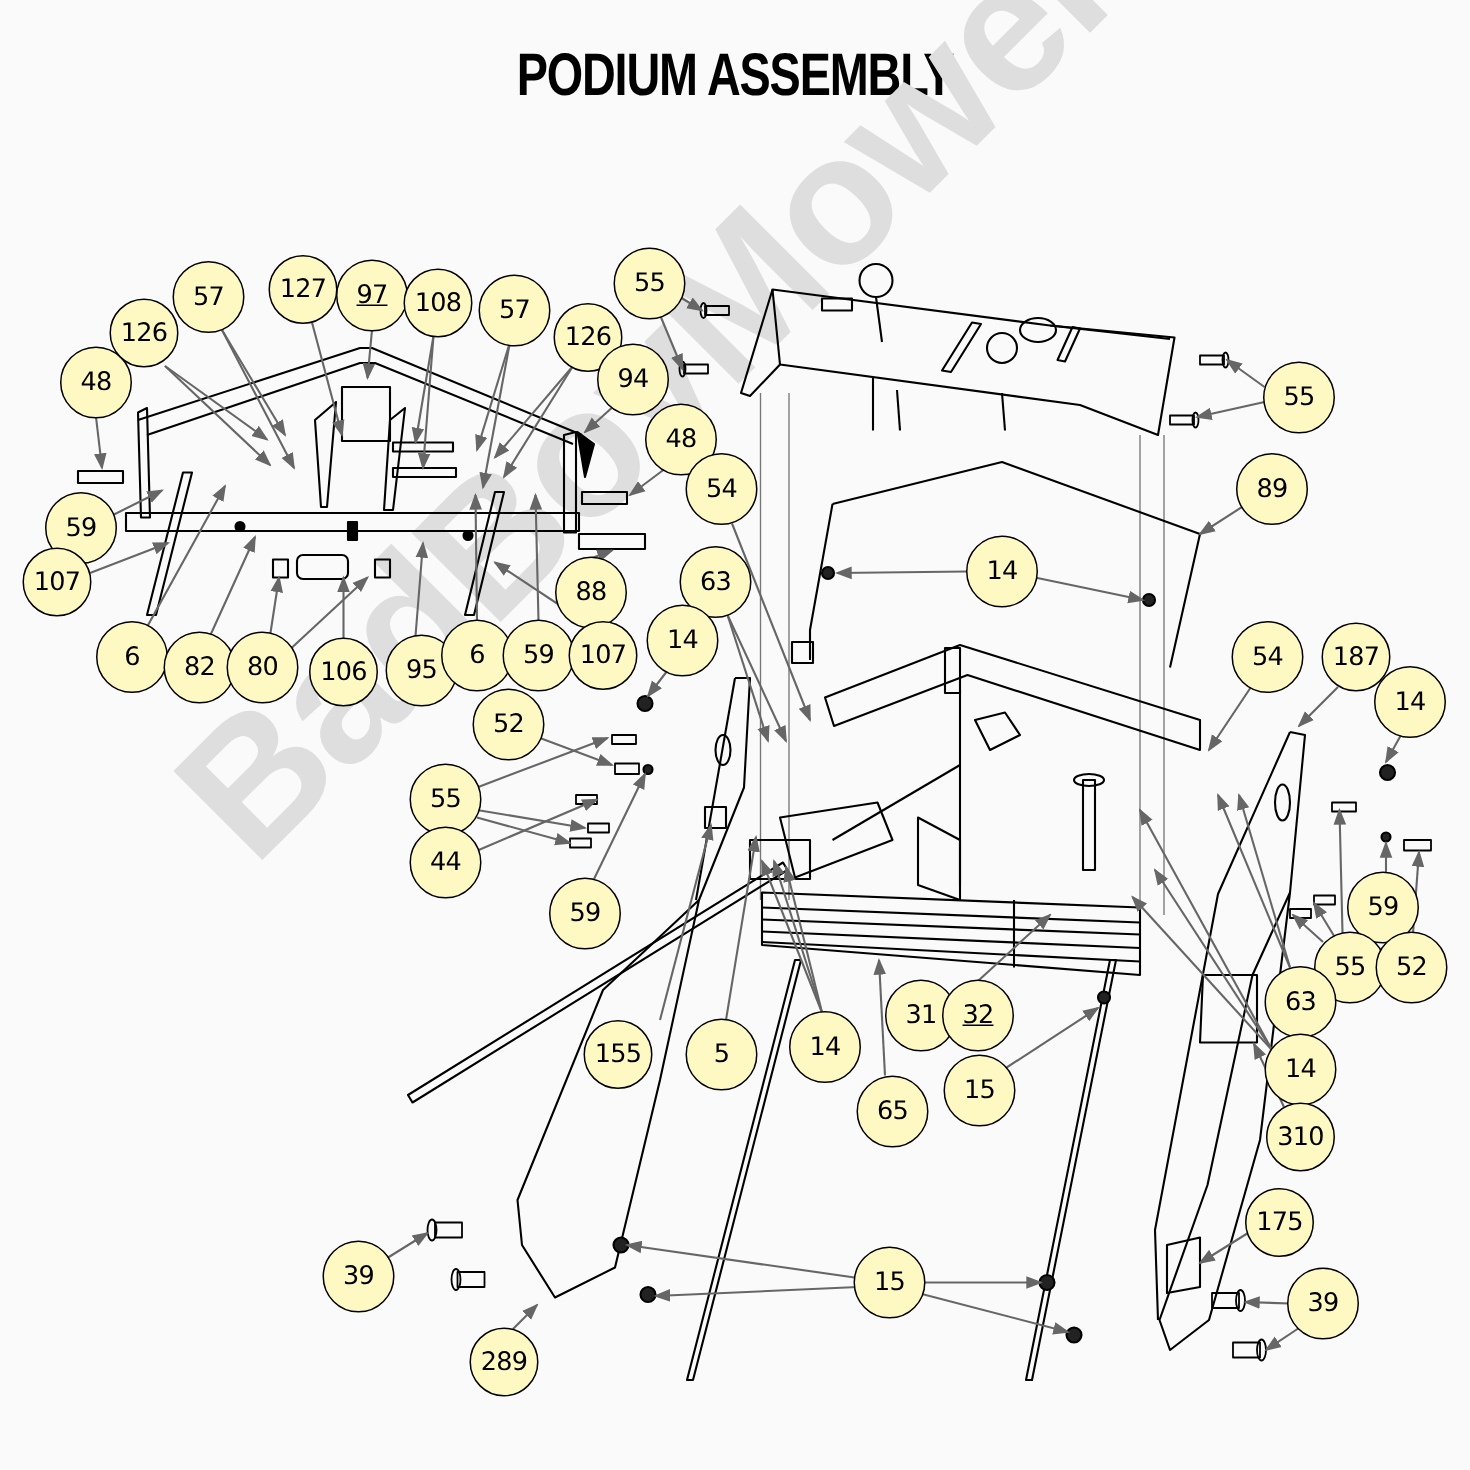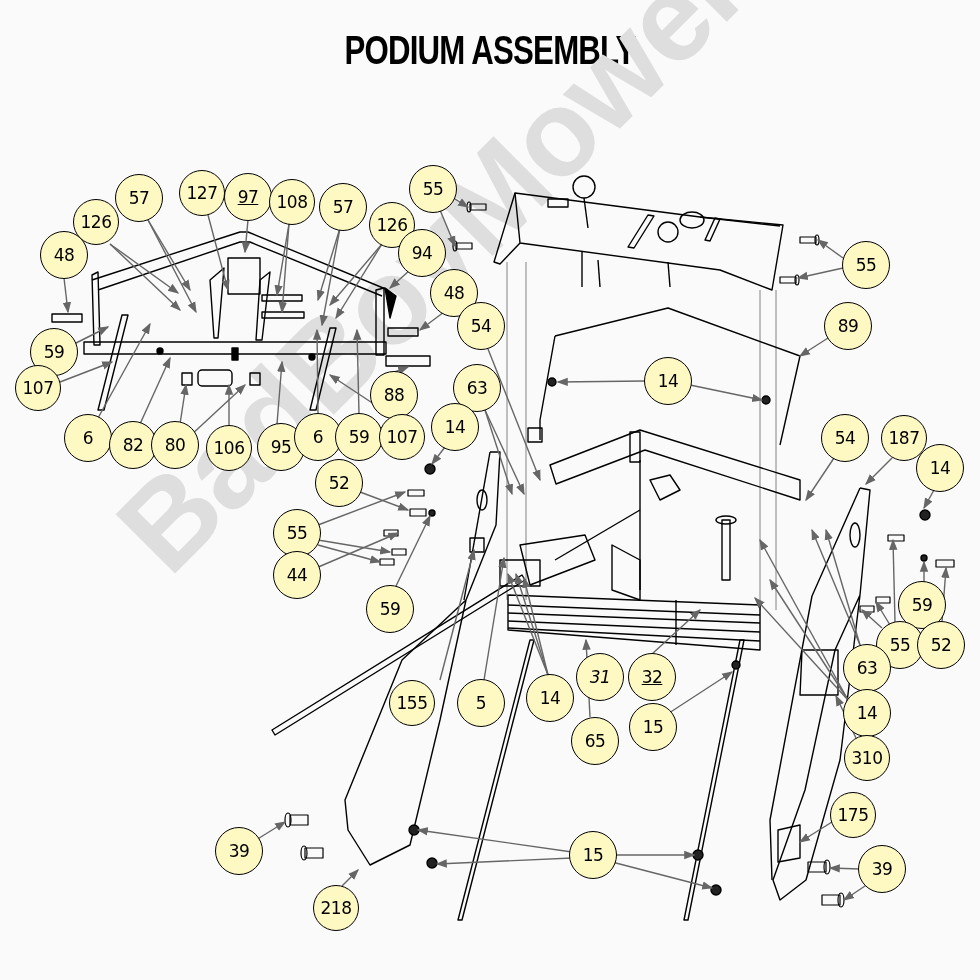--- a/index.html
+++ b/index.html
@@ -296,27 +296,27 @@
     <div class="callout small" style="left: 904px; top: 438px;">187</div>
     <div class="callout" style="left: 940px; top: 468px;">14</div>
     <div class="callout" style="left: 339px; top: 483px;">52</div>
     <div class="callout" style="left: 297px; top: 533px;">55</div>
     <div class="callout" style="left: 297px; top: 575px;">44</div>
     <div class="callout" style="left: 390px; top: 609px;">59</div>
     <div class="callout" style="left: 922px; top: 605px;">59</div>
     <div class="callout" style="left: 900px; top: 645px;">55</div>
     <div class="callout" style="left: 941px; top: 645px;">52</div>
     <div class="callout" style="left: 867px; top: 668px;">63</div>
-    <div class="callout" style="left: 600px; top: 677px; font-style: italic;">31</div>
+    <div class="callout" style="left: 614px; top: 677px;">31</div>
     <div class="callout" style="left: 652px; top: 677px; text-decoration: underline;">32</div>
     <div class="callout small" style="left: 412px; top: 703px;">155</div>
     <div class="callout" style="left: 481px; top: 703px;">5</div>
     <div class="callout" style="left: 550px; top: 698px;">14</div>
     <div class="callout" style="left: 867px; top: 713px;">14</div>
     <div class="callout" style="left: 653px; top: 727px;">15</div>
     <div class="callout" style="left: 595px; top: 741px;">65</div>
     <div class="callout small" style="left: 867px; top: 758px;">310</div>
     <div class="callout small" style="left: 853px; top: 815px;">175</div>
     <div class="callout" style="left: 239px; top: 851px;">39</div>
     <div class="callout" style="left: 593px; top: 855px;">15</div>
     <div class="callout" style="left: 882px; top: 869px;">39</div>
-    <div class="callout small" style="left: 336px; top: 908px;">218</div>
+    <div class="callout small" style="left: 336px; top: 908px;">289</div>
   </div>
 
 </body></html>

